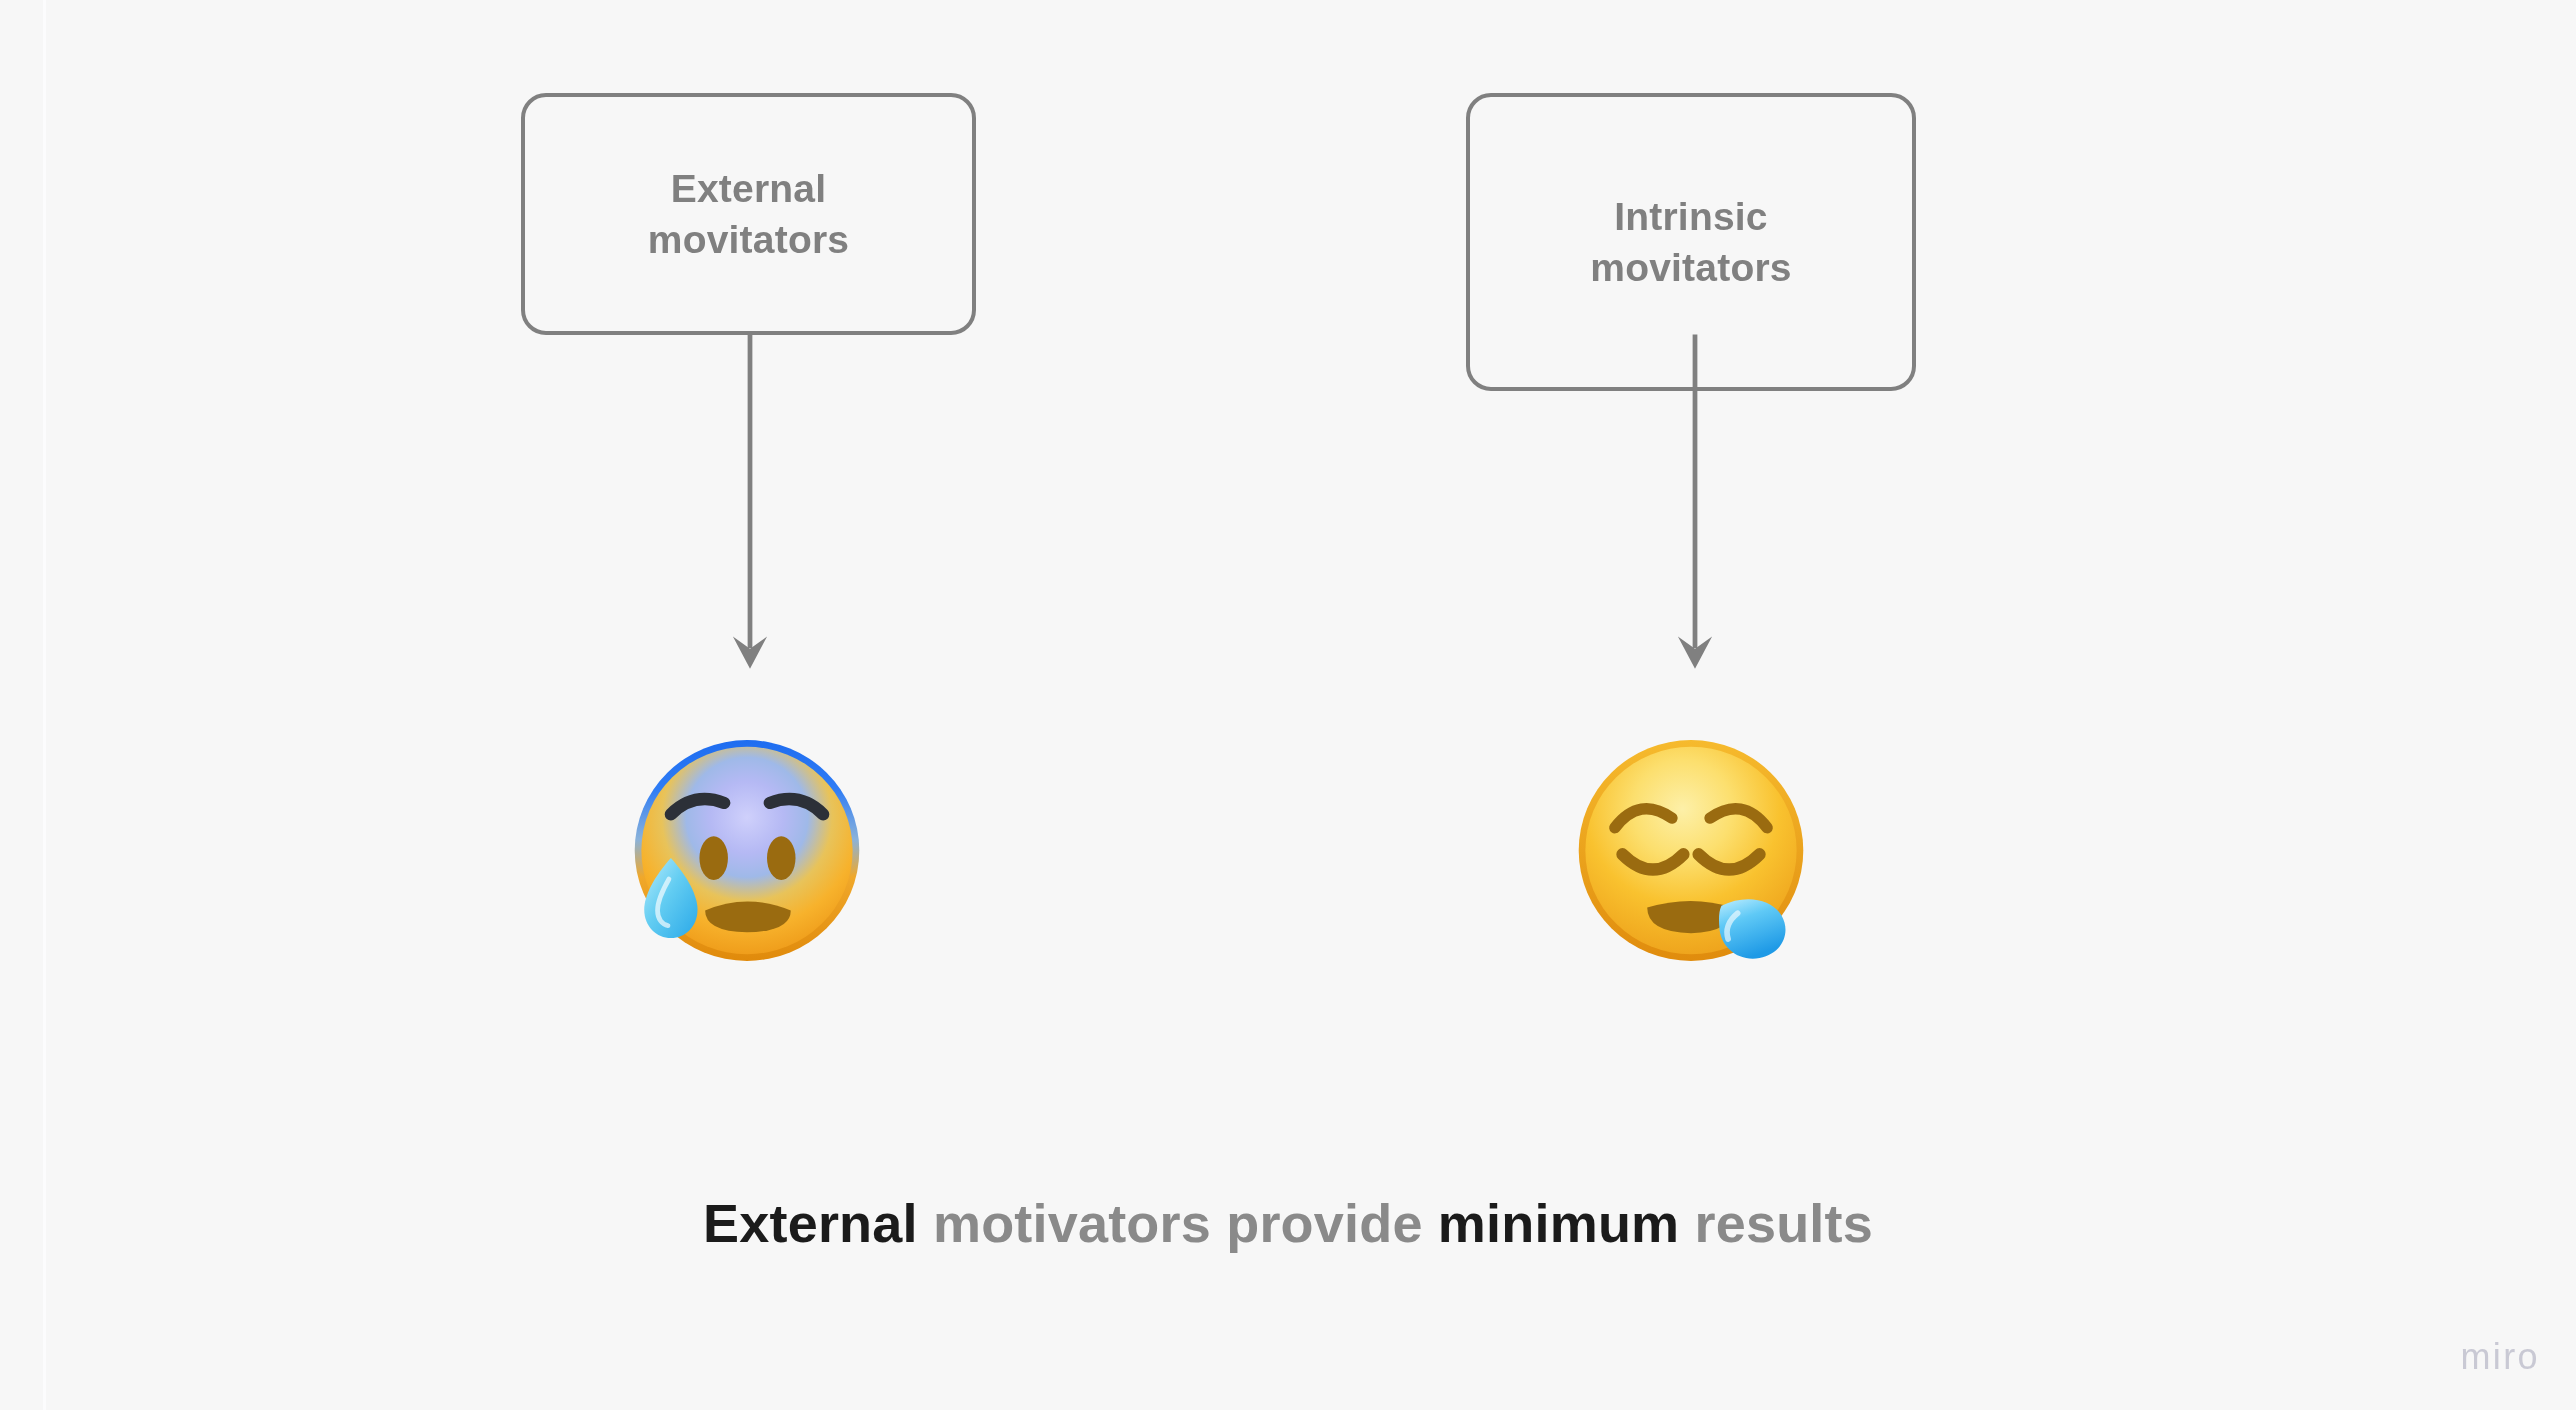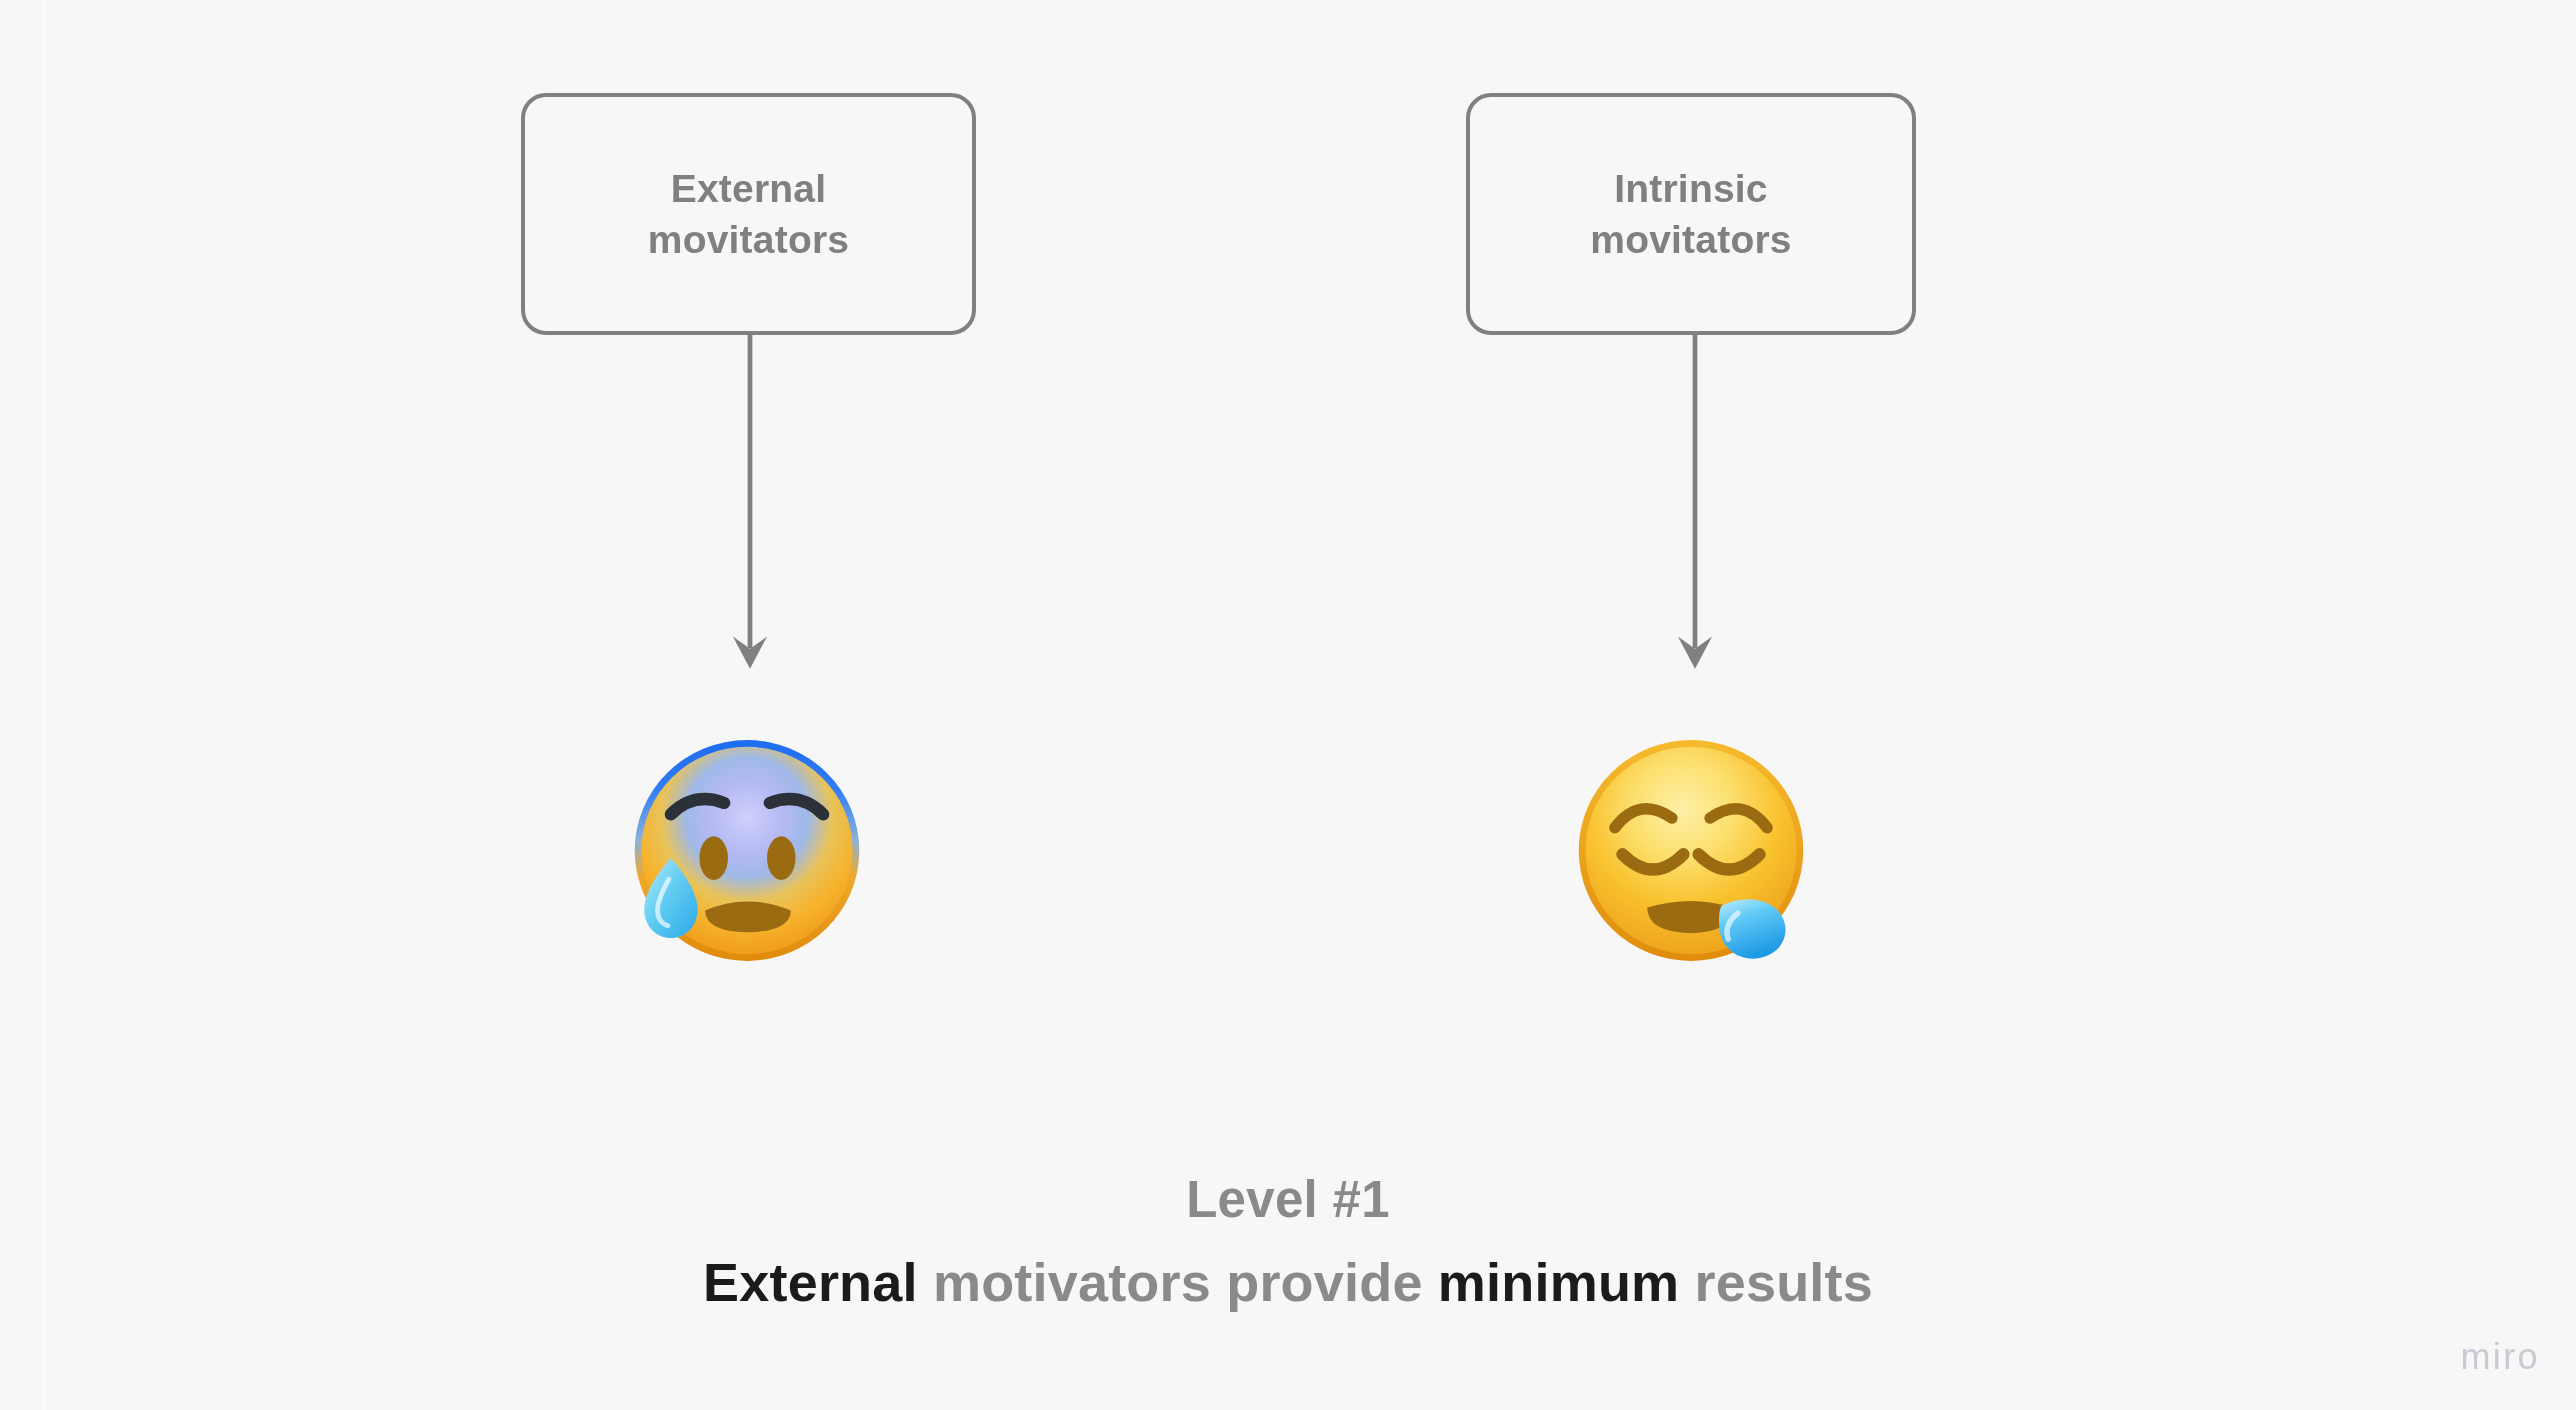--- a/index.html
+++ b/index.html
@@ -46,21 +46,21 @@
   }
   .node-label {
     color: #808080;
     font-size: 39px;
     font-weight: bold;
     line-height: 1.32;
     letter-spacing: 0.2px;
     white-space: pre-line;
   }
   #node-external { left: 521px; top: 93px;  width: 455px; height: 242px; }
-  #node-intrinsic{ left: 1466px; top: 93px; width: 450px; height: 242px; }
+  #node-intrinsic{ left: 1466px; top: 93px; width: 450px; height: 298px; }
 
   
   .arrow { position: absolute; }
   #arrow-external  { left: 731px;  top: 334px; }
   #arrow-intrinsic { left: 1676px; top: 334px; }
 
   
   .emoji {
     position: absolute;
   }
@@ -207,21 +207,20 @@
       <path d="M 132 124 Q 164 156 196 124" stroke="#9a6b10" stroke-width="13" fill="none" stroke-linecap="round"></path>
 
       <path d="M 78 180 Q 124 166 168 180 Q 168 206 124 207 Q 78 206 78 180 Z" fill="#9a6b10"></path>
 
       <path d="M 156 178 C 180 166 208 170 219 188 C 230 207 219 229 196 233 C 174 237 156 222 154 203 C 153 193 153 184 156 178 Z" fill="url(#slpDrop)"></path>
       <path d="M 173 186 C 163 194 160 204 163 213" stroke="#ffffff" stroke-width="6" fill="none" stroke-linecap="round" opacity="0.6"></path>
     </svg>
   </div>
 
   <div id="caption">
-    <div id="caption-level">Level #1</div>
     <div id="caption-statement">
       <span class="em-dark">External</span><span class="em-muted"> motivators provide </span><span class="em-dark">minimum</span><span class="em-muted"> results</span>
     </div>
   </div>
 
   <div id="miro-watermark">miro</div>
 
 </div>
 
 

